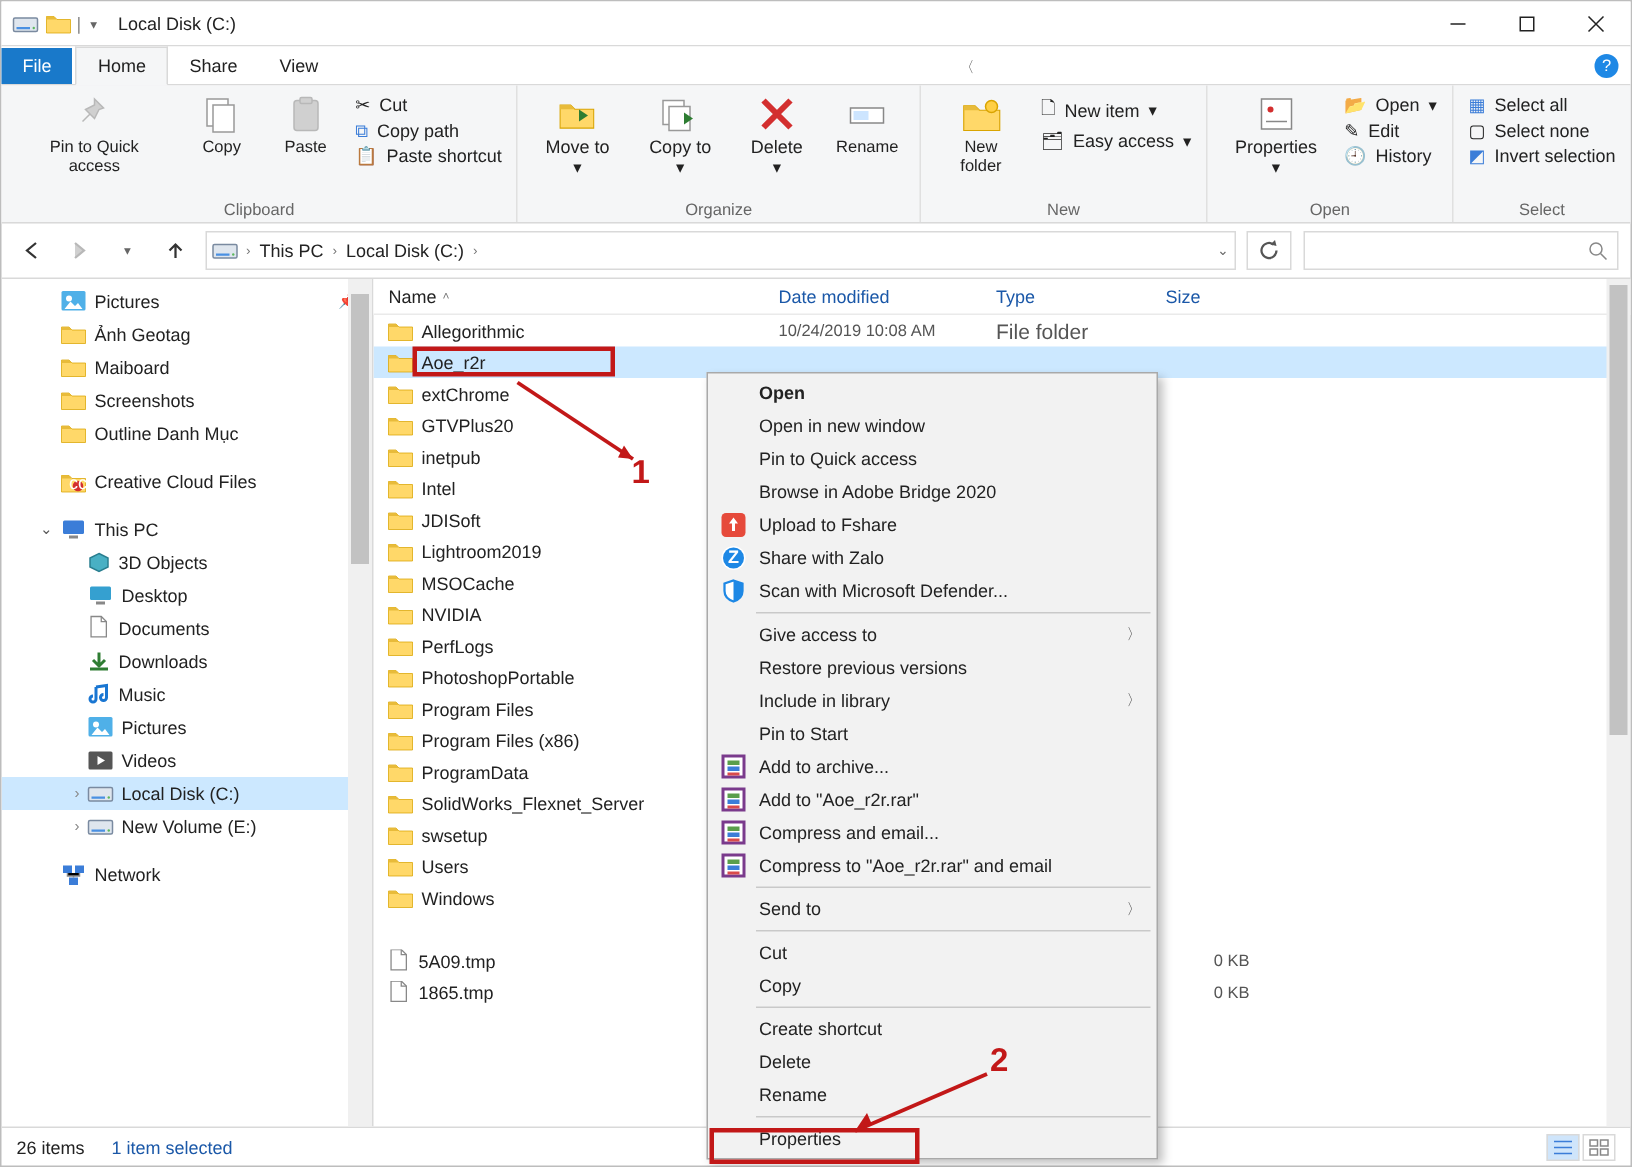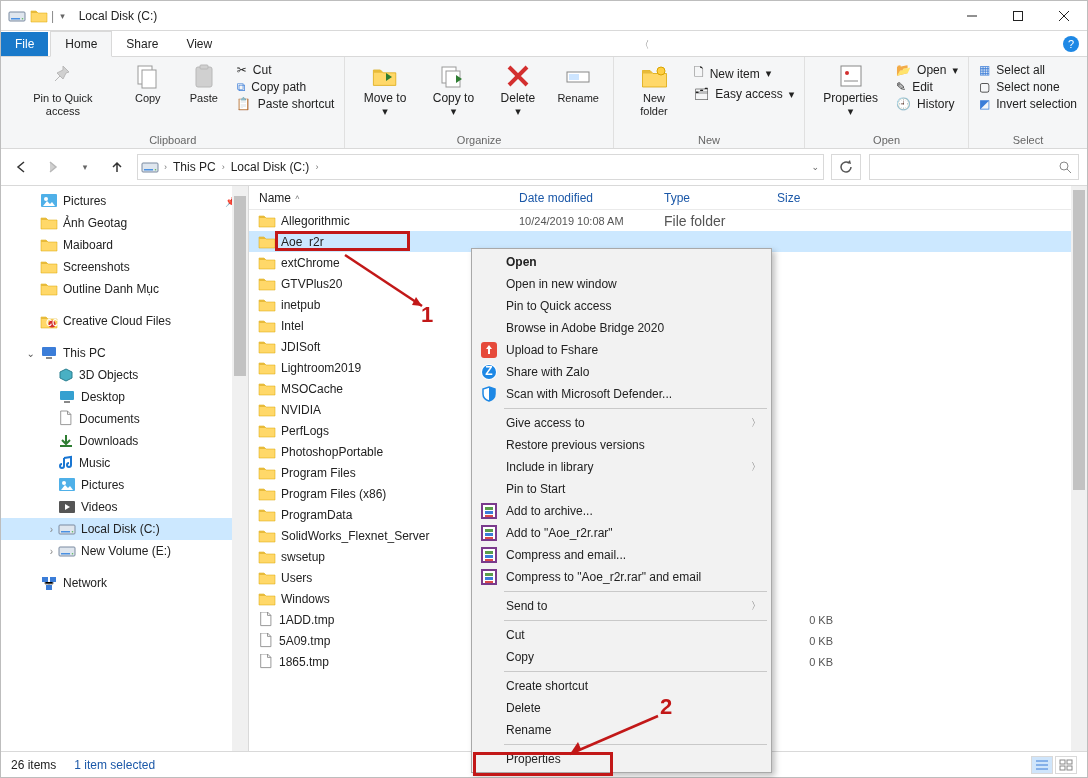--- a/index.html
+++ b/index.html
@@ -776,28 +776,20 @@
                   <use href="#folder16"></use>
                 </svg>
               </span>
               <span>Windows</span>
             </div>
             <div class="c date"></div>
             <div class="c type"></div>
             <div class="c size"></div>
           </div>
           <div class="row-item">
-            <div class="c name">
-              <span class="ico">
-                <svg width="14" height="16">
-                  <use href="#file16" transform="scale(.85)"></use>
-                </svg>
-              </span>
-              <span>1ADD.tmp</span>
-            </div>
             <div class="c date"></div>
             <div class="c type"></div>
             <div class="c size">0 KB</div>
           </div>
           <div class="row-item">
             <div class="c name">
               <span class="ico">
                 <svg width="14" height="16">
                   <use href="#file16" transform="scale(.85)"></use>
                 </svg>

